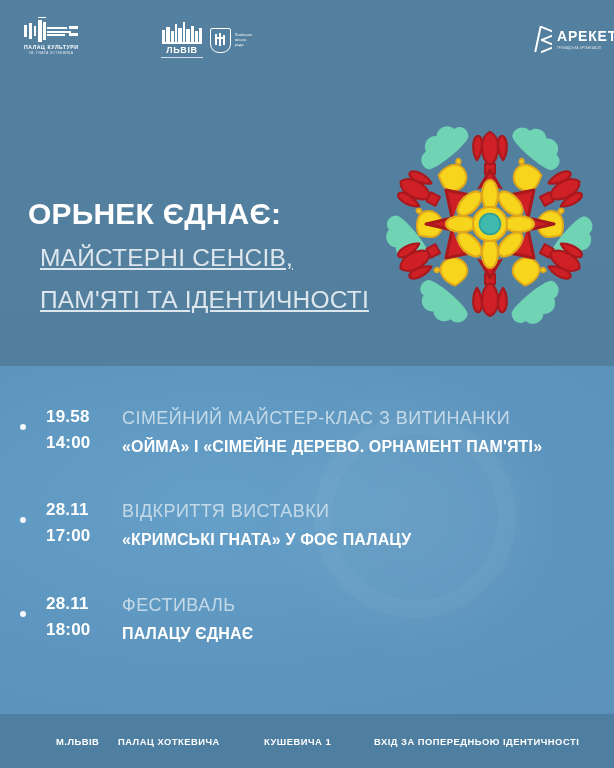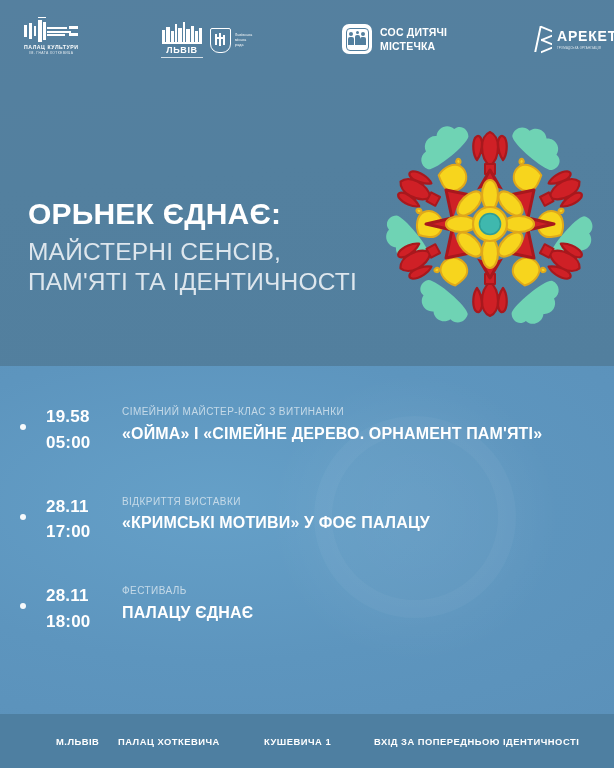--- a/index.html
+++ b/index.html
@@ -144,22 +144,23 @@
     letter-spacing: 0.2px;
     line-height: 1.18;
     margin: 0 0 6px 0;
   }
   .headline-sub {
     color: #e8eef3;
     font-size: 24.5px;
     font-weight: 300;
     letter-spacing: 0.2px;
     line-height: 1.22;
-    margin: 0;
+    margin: 12px;
     opacity: .93;
+    text-decoration: underline;
   }
 
   
   .ornament {
     position: absolute;
     left: 378px; top: 112px;
     width: 224px; height: 224px;
   }
 
   
@@ -193,21 +194,21 @@
     line-height: 1.52;
     letter-spacing: .2px;
     text-align: left;
   }
   .event-what {
     flex: 1 1 auto;
     padding-left: 10px;
   }
   .event-kicker {
     color: #cfe0ec;
-    font-size: 10px;
+    font-size: 18px;
     font-weight: 300;
     letter-spacing: .45px;
     line-height: 1.66;
     opacity: .9;
     white-space: nowrap;
   }
   .event-title {
     color: #ffffff;
     font-size: 16px;
     font-weight: bold;
@@ -292,35 +293,20 @@
         <i style="left:12px;top:6px;width:2px;height:10px;"></i>
         <i style="left:4px;top:8px;width:10px;height:1.6px;"></i>
       </div>
       <div class="crest-text">
         <div>Львівська</div>
         <div>міська</div>
         <div>рада</div>
       </div>
     </div>
 
-    <div class="logo logo-sos">
-      <div class="sos-badge">
-        <i style="left:3.5px;top:3.5px;width:23px;height:23px;border-radius:4px;background:none;border:1.4px solid #527f9e;box-sizing:border-box;"></i>
-        <i style="left:7px;top:8px;width:4px;height:4px;border-radius:50%;"></i>
-        <i style="left:6px;top:13px;width:6px;height:8px;border-radius:2px 2px 0 0;"></i>
-        <i style="left:13.5px;top:6.5px;width:3.6px;height:3.6px;border-radius:50%;"></i>
-        <i style="left:13px;top:11px;width:4.5px;height:10px;border-radius:2px 2px 0 0;"></i>
-        <i style="left:19px;top:8px;width:4px;height:4px;border-radius:50%;"></i>
-        <i style="left:18px;top:13px;width:6px;height:8px;border-radius:2px 2px 0 0;"></i>
-      </div>
-      <div class="sos-text">
-        <div>СОС ДИТЯЧІ</div>
-        <div>МІСТЕЧКА</div>
-      </div>
-    </div>
 
     <div class="logo logo-areket">
       <div class="areket-mark">
         <i style="left:1px;top:0px;width:2.4px;height:26px;transform:skewX(-12deg);"></i>
         <i style="left:5px;top:2px;width:11px;height:2px;transform:skewY(22deg);"></i>
         <i style="left:5px;top:11px;width:11px;height:2px;transform:skewY(-22deg);"></i>
         <i style="left:5px;top:15px;width:11px;height:2px;transform:skewY(22deg);"></i>
         <i style="left:5px;top:23px;width:11px;height:2px;transform:skewY(-22deg);"></i>
       </div>
       <div class="areket-text">
@@ -413,37 +399,37 @@
       <circle cx="112" cy="112" r="10.5" fill="#3fb8ae" stroke="#2f9e96" stroke-width="1.6"></circle>
     </svg>
   </div>
 
   <div class="schedule">
 
     <div class="event">
       <span class="event-bullet"></span>
       <div class="event-when">
         <div>19.58</div>
-        <div>05:00</div>
+        <div>14:00</div>
       </div>
       <div class="event-what">
         <div class="event-kicker">СІМЕЙНИЙ МАЙСТЕР-КЛАС З  ВИТИНАНКИ</div>
         <div class="event-title">«ОЙМА» І «СІМЕЙНЕ ДЕРЕВО. ОРНАМЕНТ ПАМ'ЯТІ»</div>
       </div>
     </div>
 
     <div class="event">
       <span class="event-bullet"></span>
       <div class="event-when">
         <div>28.11</div>
         <div>17:00</div>
       </div>
       <div class="event-what">
         <div class="event-kicker">ВІДКРИТТЯ ВИСТАВКИ</div>
-        <div class="event-title">«КРИМСЬКІ МОТИВИ» У ФОЄ ПАЛАЦУ</div>
+        <div class="event-title">«КРИМСЬКІ ГНАТА» У ФОЄ ПАЛАЦУ</div>
       </div>
     </div>
 
     <div class="event">
       <span class="event-bullet"></span>
       <div class="event-when">
         <div>28.11</div>
         <div>18:00</div>
       </div>
       <div class="event-what">

